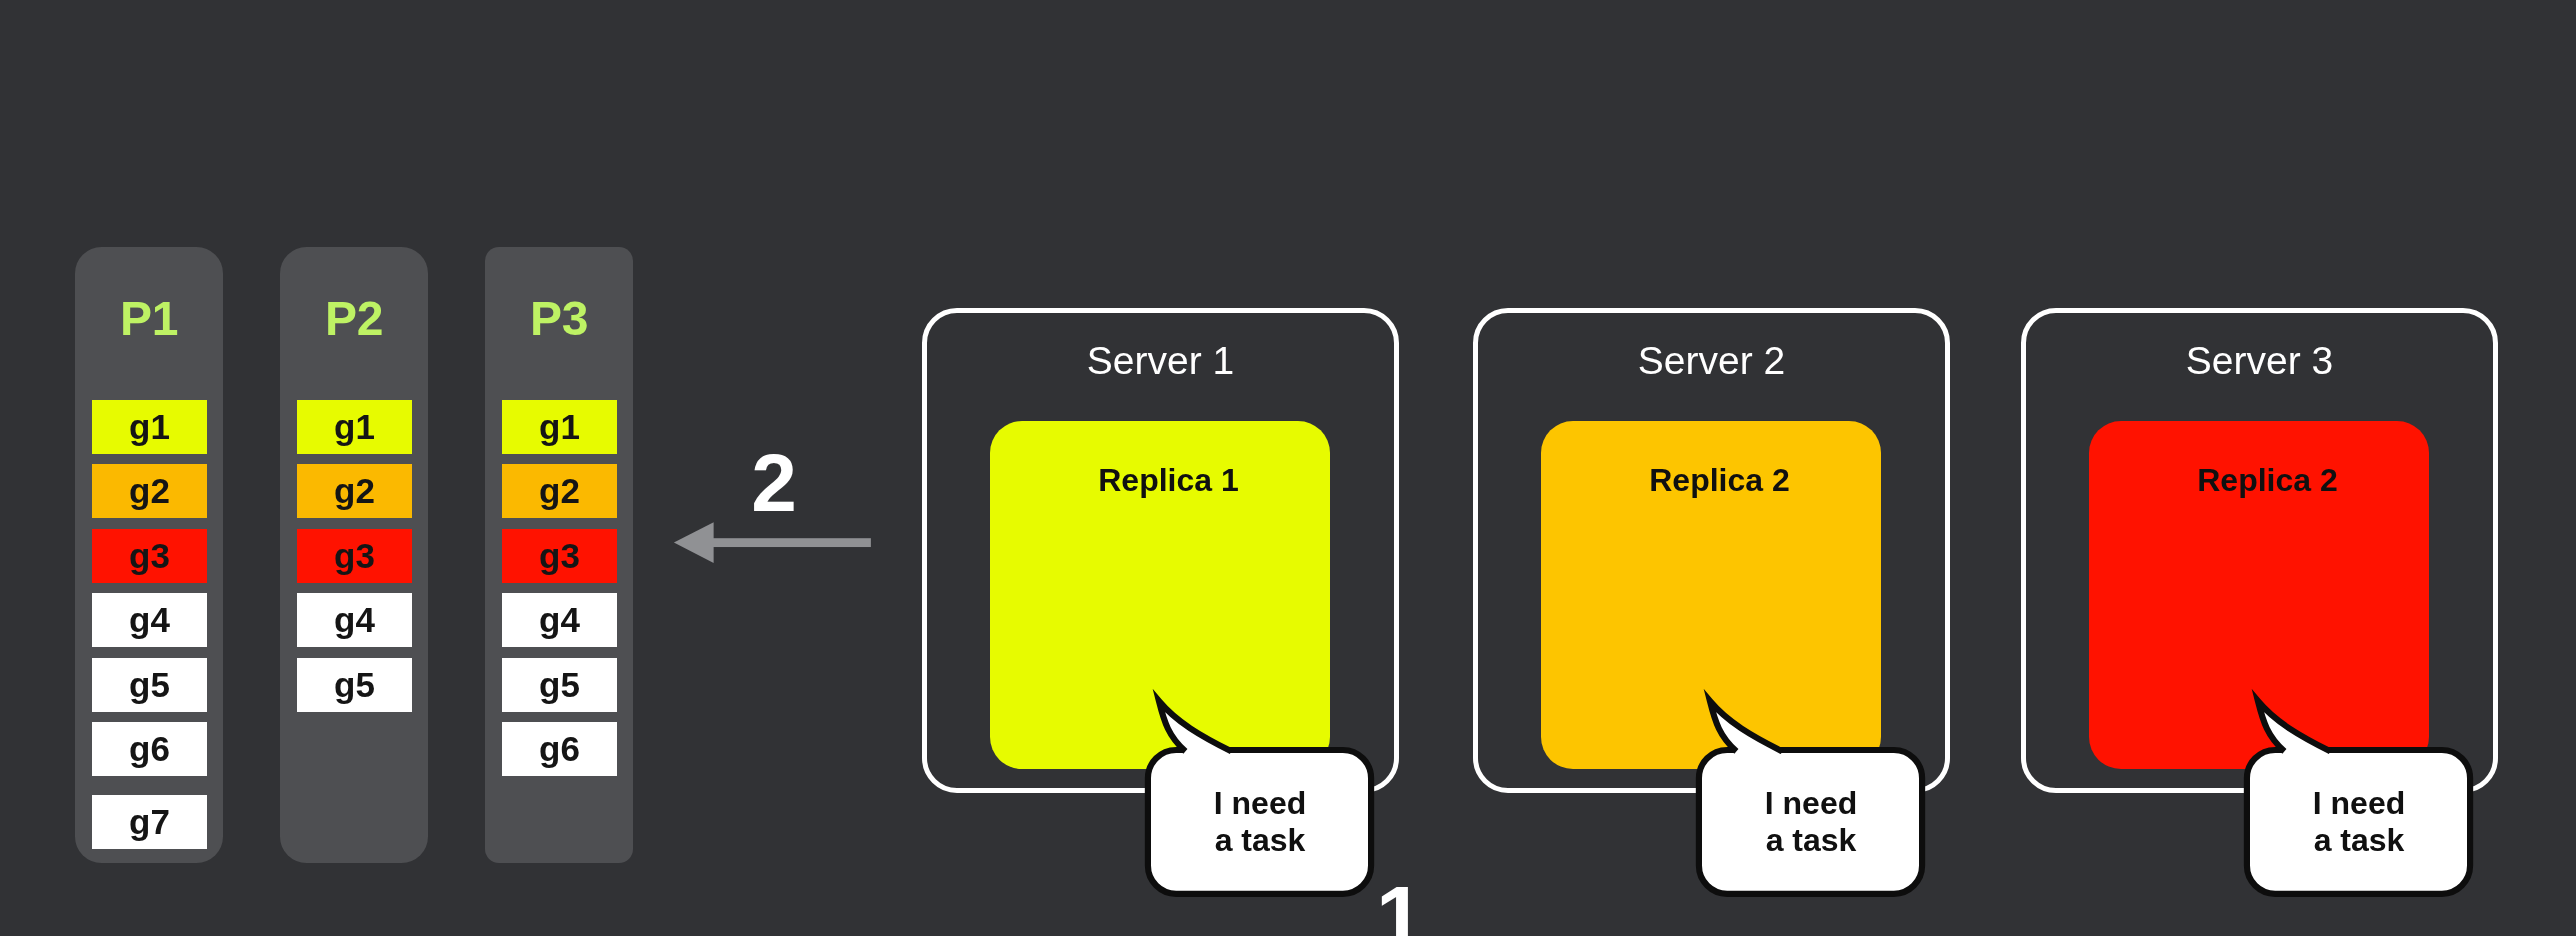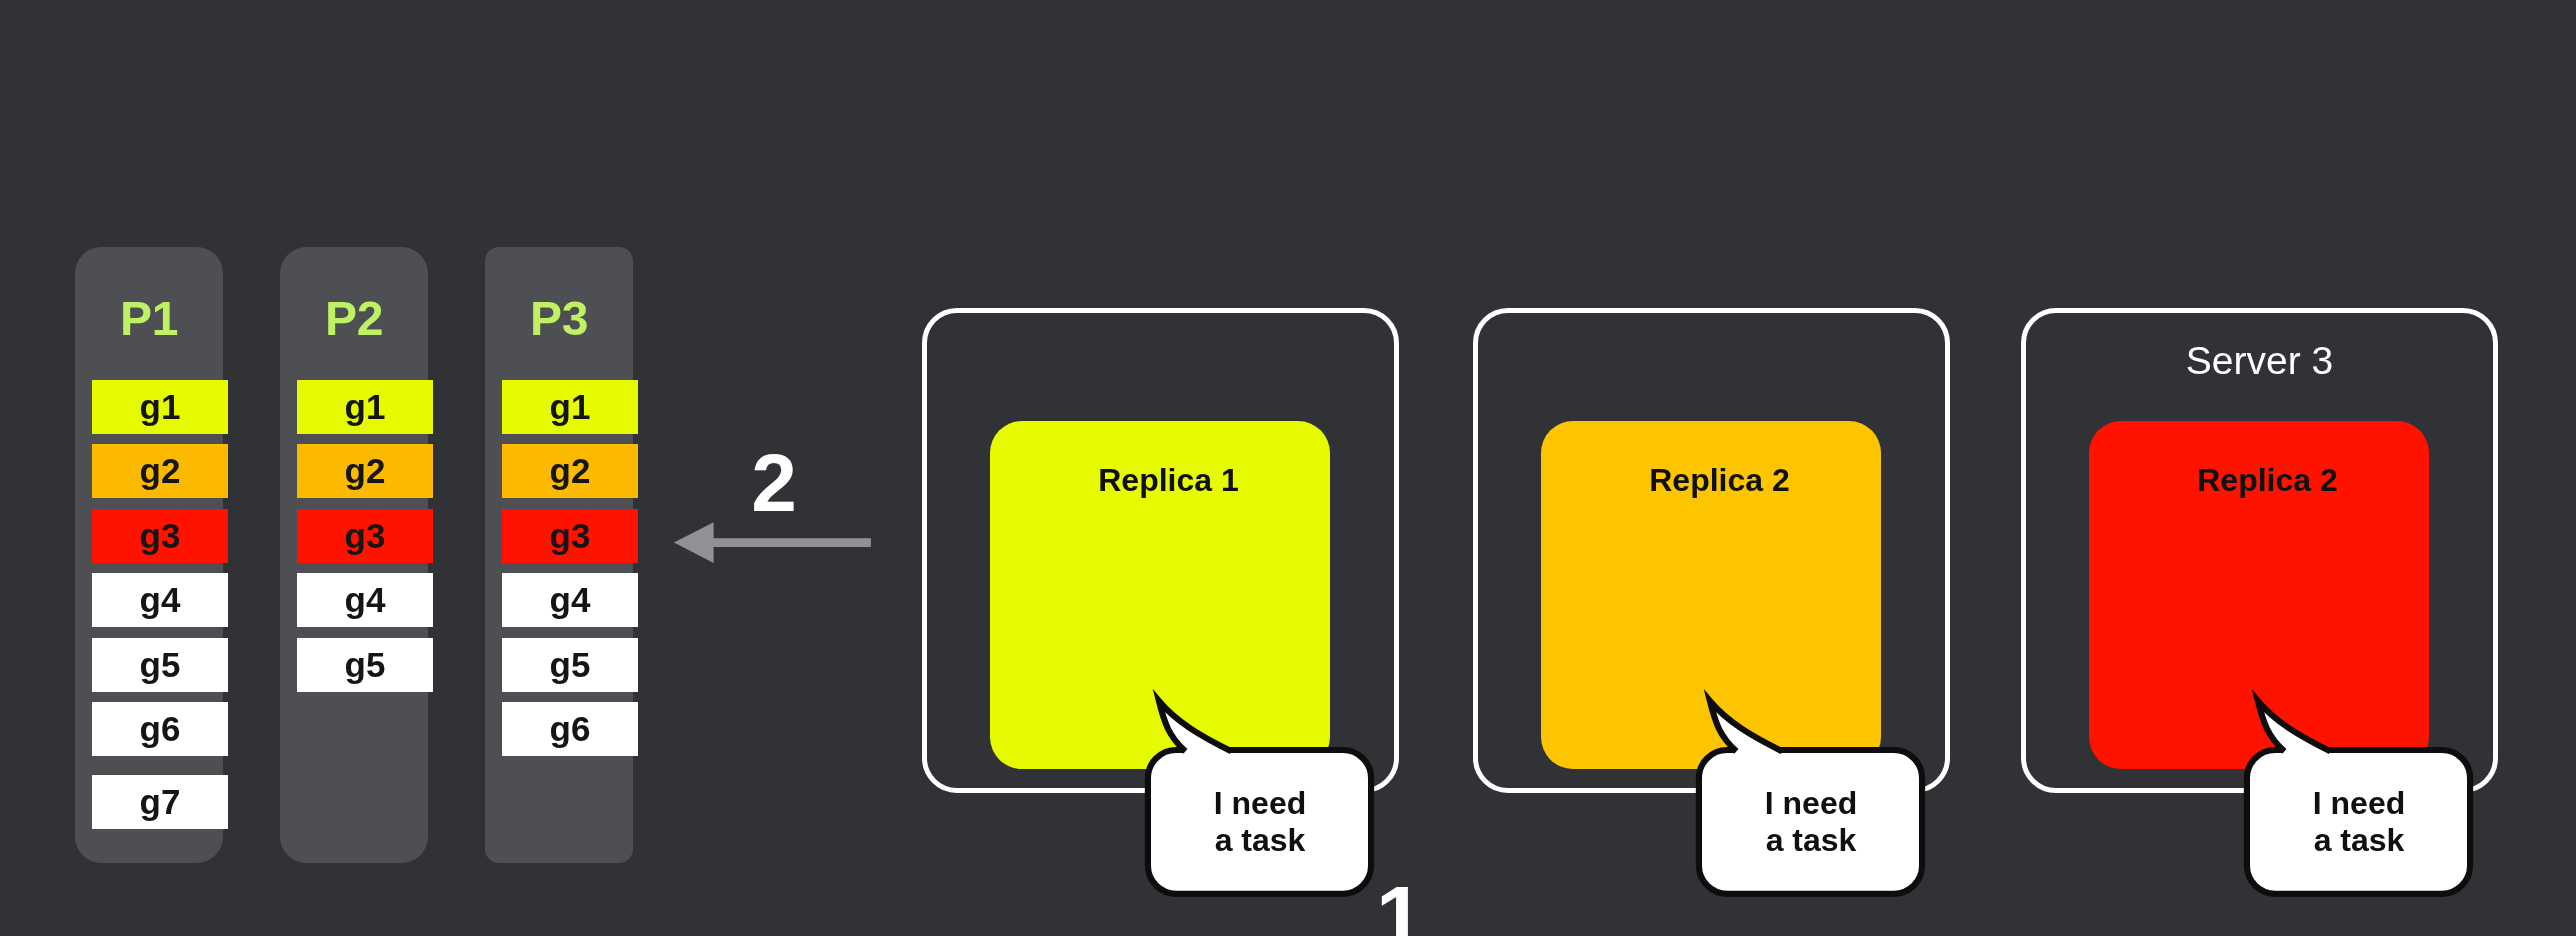--- a/index.html
+++ b/index.html
@@ -8,23 +8,23 @@
     position:relative; width:2576px; height:937px; overflow:hidden;
     background:#313235;
     font-family:"Liberation Sans","DejaVu Sans",sans-serif;
   }
 
   
   .partition { position:absolute; top:247px; width:148px; height:616px;
                background:#4E4F52; border-radius:26.5px; }
   .partition-label { position:absolute; top:44px; left:0; right:0; text-align:center;
                      font-size:48px; font-weight:600; color:#bef264; letter-spacing:-0.4px; }
-  .task-cell { position:absolute; left:17px; width:136px; height:54px;
+  .task-cell { position:absolute; left:17px; width:115px; height:54px;
                display:flex; align-items:center; justify-content:center;
-               font-size:35px; font-weight:700; color:#151515; }
+               font-size:35px; font-weight:700; color:#151515;margin-top:20px; }
 
   
   .server { position:absolute; top:308px; width:477px; height:485px;
             border:5.3px solid #FFFFFF; border-radius:35px; }
   .server-label { position:absolute; top:26px; left:0; right:0; text-align:center;
                   font-size:39px; font-weight:500; color:#FFFFFF; }
   .replica { position:absolute; left:63px; top:108px; width:340px; height:348px;
              border-radius:32px; }
   .replica-label { position:absolute; top:41px; left:0; right:0; text-align:center;
                    font-size:32px; font-weight:700; color:#101010;margin-left:17px; }
@@ -120,36 +120,38 @@
   </div>
         <div class="task-cell" style="top: 391px; background: rgb(255, 255, 255);">
     <span>g5</span>
   </div>
         <div class="task-cell" style="top: 455px; background: rgb(255, 255, 255);">
     <span>g6</span>
   </div>
       </div>
   </div>
     <div class="server" style="left: 922px;">
+    <div class="server-label">Server 1</div>
     <div class="replica" style="background: rgb(231, 251, 0);">
       <div class="replica-label">Replica 1</div>
     </div>
     <div class="bubble">
       <svg viewBox="-10 -62 280 250">
         <rect x="3.5" y="3.5" width="253" height="163" rx="32" fill="#FFFFFF" stroke="#0D0D0D" stroke-width="7"></rect>
         <path d="M16,-52 C22,-28 27,-12 46,8 L98,8 C64,-12 36,-28 16,-52 Z" fill="#FFFFFF"></path>
         <path d="M46,5 C27,-12 22,-28 16,-52 C36,-28 64,-12 98,5" fill="none" stroke="#0D0D0D" stroke-width="7" stroke-linejoin="miter" stroke-miterlimit="12"></path>
       </svg>
       <div class="bubble-text">
         <span>I need</span>
         <span>a task</span>
       </div>
     </div>
   </div>
     <div class="server" style="left: 1473px;">
+    <div class="server-label">Server 2</div>
     <div class="replica" style="background: rgb(253, 197, 0);">
       <div class="replica-label">Replica 2</div>
     </div>
     <div class="bubble">
       <svg viewBox="-10 -62 280 250">
         <rect x="3.5" y="3.5" width="253" height="163" rx="32" fill="#FFFFFF" stroke="#0D0D0D" stroke-width="7"></rect>
         <path d="M16,-52 C22,-28 27,-12 46,8 L98,8 C64,-12 36,-28 16,-52 Z" fill="#FFFFFF"></path>
         <path d="M46,5 C27,-12 22,-28 16,-52 C36,-28 64,-12 98,5" fill="none" stroke="#0D0D0D" stroke-width="7" stroke-linejoin="miter" stroke-miterlimit="12"></path>
       </svg>
       <div class="bubble-text">

